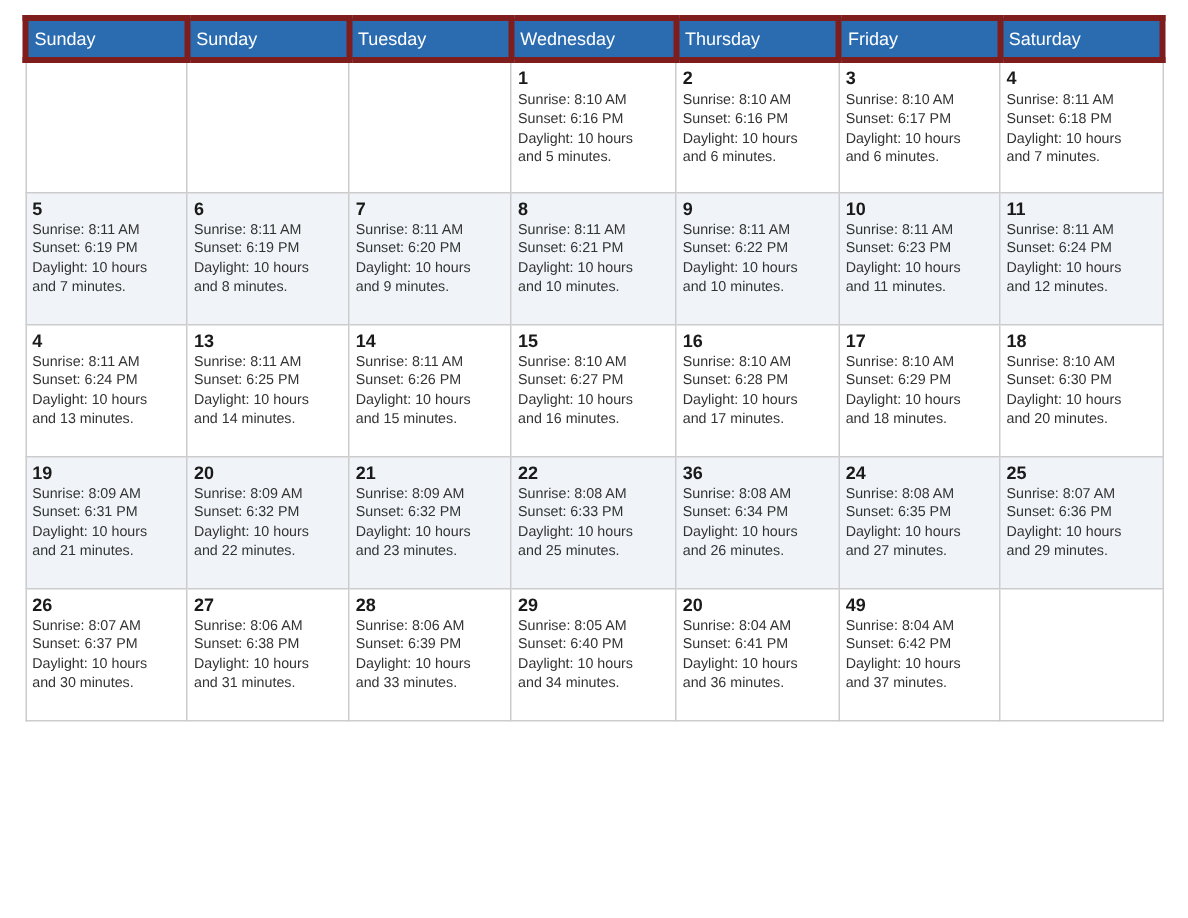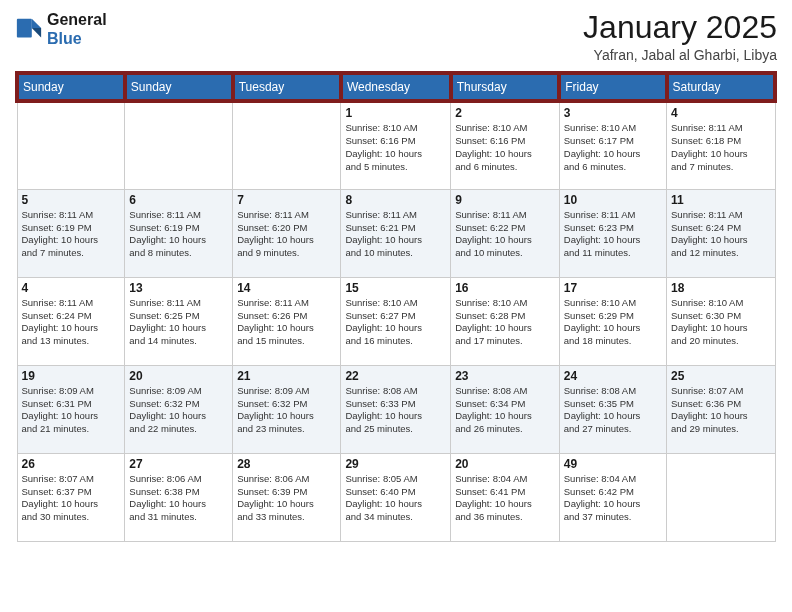--- a/index.html
+++ b/index.html
@@ -83,37 +83,20 @@
       background-color: #f0f4f8;
     }
     .row-white td {
       background-color: #ffffff;
     }
   </style>
 </head>
 <body>
 
 <div class="container">
-  <div class="header">
-    <div class="logo">
-      <svg class="logo-icon" viewBox="0 0 30 30">
-        <polygon points="18,4 28,14 18,14" fill="#2b6cb0"></polygon>
-        <polygon points="18,14 28,14 28,24" fill="#1a4a7a"></polygon>
-        <rect x="2" y="4" width="16" height="20" fill="#2b6cb0" rx="1"></rect>
-      </svg>
-      <div>
-        <div style="font-size:16px;font-weight:bold;color:#1a1a1a;line-height:1.2;">General</div>
-        <div style="font-size:16px;font-weight:bold;color:#2b6cb0;line-height:1.2;">Blue</div>
-      </div>
-    </div>
-    <div class="title-block">
-      <div class="month-title">January 2025</div>
-      <div class="location">Yafran, Jabal al Gharbi, Libya</div>
-    </div>
-  </div>
 
   <table class="calendar">
     <thead>
       <tr>
         <th>Sunday</th>
         <th>Sunday</th>
         <th>Tuesday</th>
         <th>Wednesday</th>
         <th>Thursday</th>
         <th>Friday</th>
@@ -213,21 +196,21 @@
           </td>
           <td>
             <div class="day-num">21</div>
             <div class="day-info">Sunrise: 8:09 AM<br>Sunset: 6:32 PM<br>Daylight: 10 hours<br>and 23 minutes.</div>
           </td>
           <td>
             <div class="day-num">22</div>
             <div class="day-info">Sunrise: 8:08 AM<br>Sunset: 6:33 PM<br>Daylight: 10 hours<br>and 25 minutes.</div>
           </td>
           <td>
-            <div class="day-num">23</div>
+            <div class="day-num">36</div>
             <div class="day-info">Sunrise: 8:08 AM<br>Sunset: 6:34 PM<br>Daylight: 10 hours<br>and 26 minutes.</div>
           </td>
           <td>
             <div class="day-num">24</div>
             <div class="day-info">Sunrise: 8:08 AM<br>Sunset: 6:35 PM<br>Daylight: 10 hours<br>and 27 minutes.</div>
           </td>
           <td>
             <div class="day-num">25</div>
             <div class="day-info">Sunrise: 8:07 AM<br>Sunset: 6:36 PM<br>Daylight: 10 hours<br>and 29 minutes.</div>
           </td>

